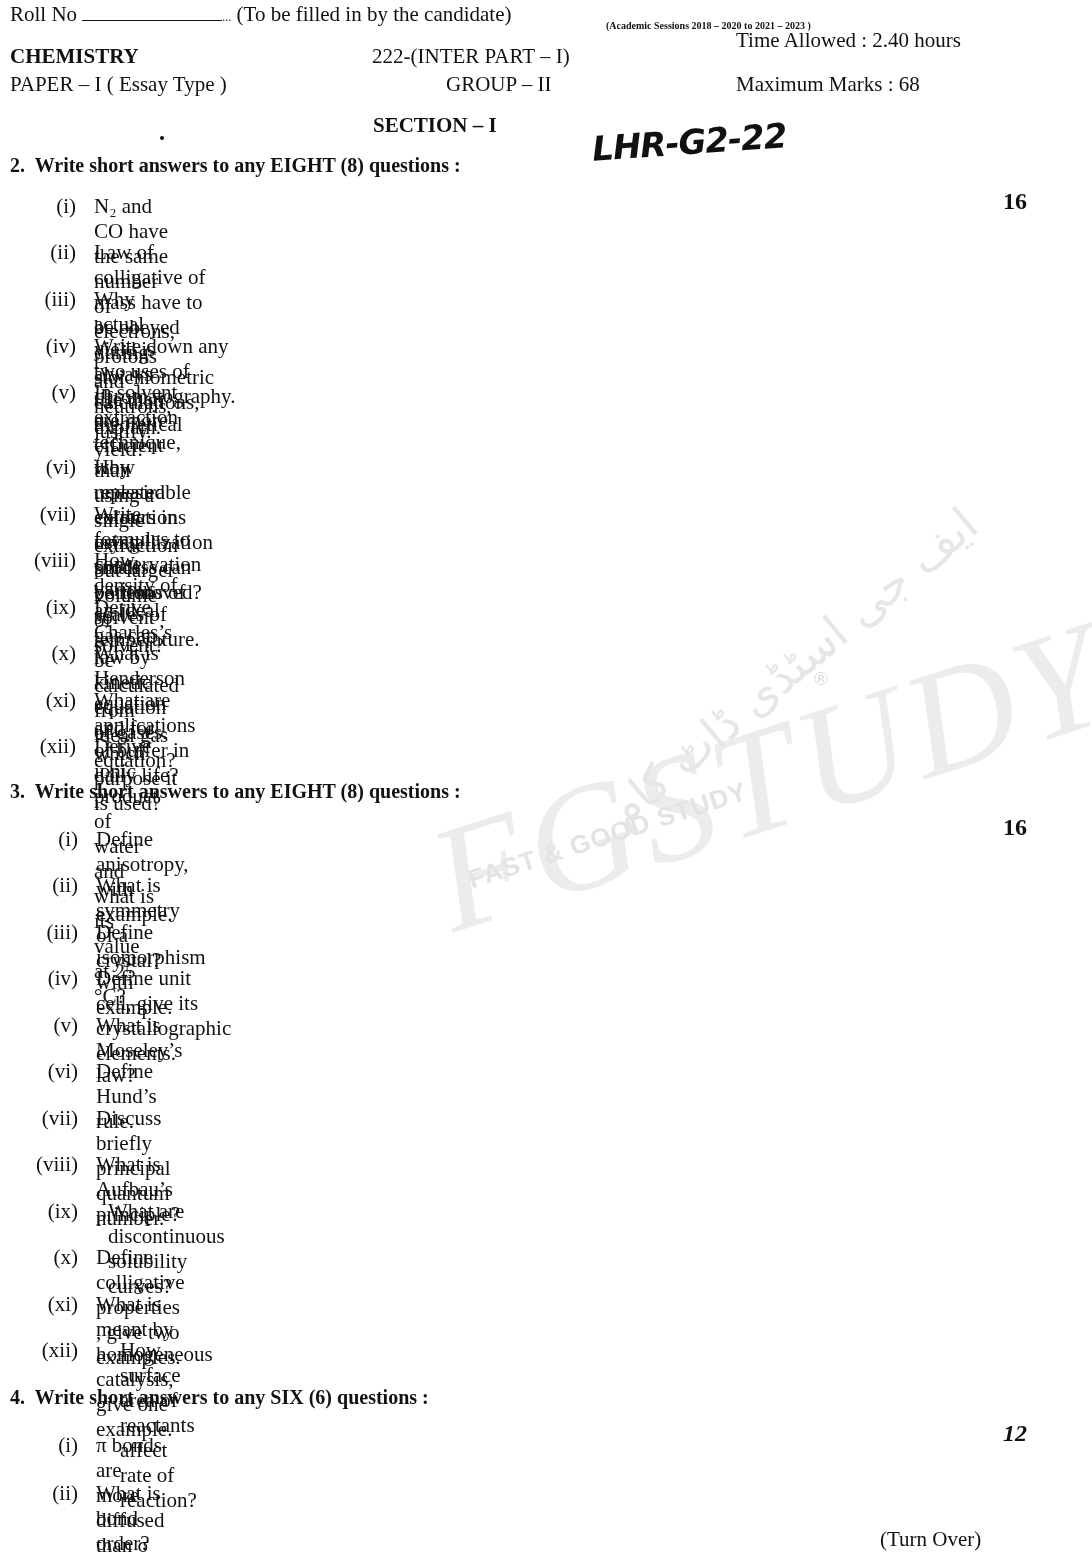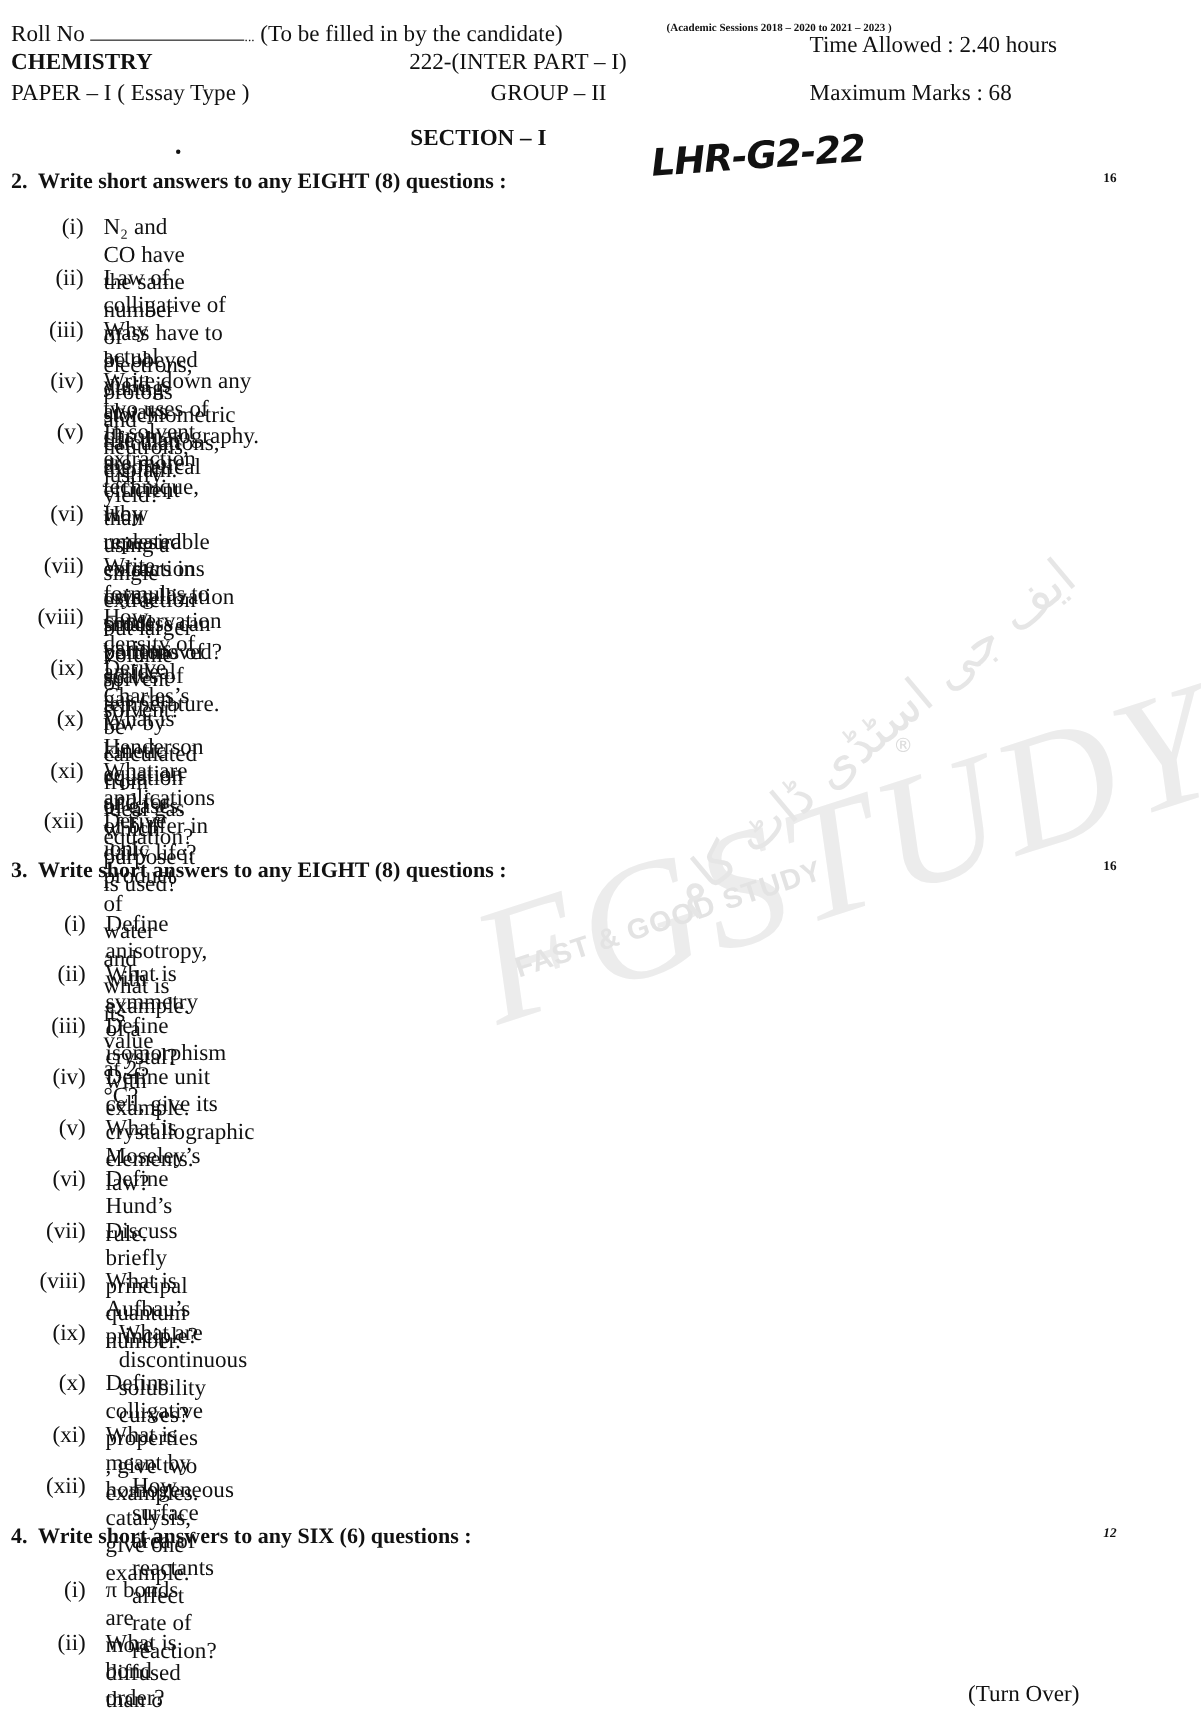--- a/index.html
+++ b/index.html
@@ -8,41 +8,41 @@
     font-family:"Liberation Serif", "DejaVu Serif", serif;
     color:#111; font-size:21px;
   }
   .abs { position:absolute; white-space:nowrap; }
   .bold { font-weight:bold; }
   .hdr { font-size:21px; }
   .small-bold { font-size:10px; font-weight:bold; }
   .qnum-head { font-size:20px; font-weight:bold; }
   .roman { position:absolute; text-align:right; width:70px; }
   .qtext { position:absolute; }
-  .marks { position:absolute; left:1003px; font-weight:bold; font-size:12px; }
+  .marks { position:absolute; left:1003px; font-weight:bold; font-size:24px;margin-top:34px; }
   .line { display:inline-block; border-bottom:1.5px solid #111; width:140px; height:20px; vertical-align:baseline; }
   .wm { position:absolute; color:#e6e6e6; pointer-events:none; }
   .wm-big { font-size:150px; font-style:italic; transform:rotate(-18deg); left:420px; top:690px; letter-spacing:6px; color:#ececec;}
   .wm-sub { font-size:26px; font-family:"Liberation Sans", sans-serif; font-weight:bold; transform:rotate(-18deg); left:462px; top:820px; color:#e3e3e3; letter-spacing:1px;}
   .wm-urdu { font-size:46px; font-family:"DejaVu Sans", sans-serif; transform:rotate(-40deg); left:560px; top:640px; color:#e6e6e6; }
   .wm-reg { font-size:18px; left:812px; top:668px; color:#dcdcdc; font-family:"DejaVu Sans", sans-serif;}
   .handwrite { position:absolute; left:592px; top:122px; font-family:"DejaVu Sans", sans-serif; font-weight:bold; font-style:italic; font-size:34px; transform:rotate(-4deg); letter-spacing:-1px; }
   .dot { position:absolute; left:160px; top:136px; width:4px; height:4px; background:#111; border-radius:2px; }
   .q-item { position:absolute; left:0; height:30px; }
 </style>
 </head>
 <body>
 
 <div class="wm wm-big">FGSTUDY</div>
 <div class="wm wm-sub">FAST &amp; GOOD STUDY</div>
 <div class="wm wm-urdu">ایف جی اسٹڈی ڈاٹ کام</div>
 <div class="wm wm-reg">®</div>
 
 <div>
-  <div class="abs hdr" style="left:10px; top:16px;">
+  <div class="abs hdr" style="left:10px; top:0;">
     <span>Roll No</span>
     <span class="line"></span><span style="font-size:12px;">...</span>
     <span>(To be filled in by the candidate)</span>
   </div>
   <div class="abs small-bold" style="left:606px; top:20px;">(Academic Sessions 2018 – 2020 to 2021 – 2023 )</div>
 
   <div class="abs hdr bold" style="left:10px; top:44px;">CHEMISTRY</div>
   <div class="abs hdr" style="left:372px; top:44px;">222-(INTER PART – I)</div>
   <div class="abs hdr" style="left:736px; top:28px;">Time Allowed  :  2.40 hours</div>
 

